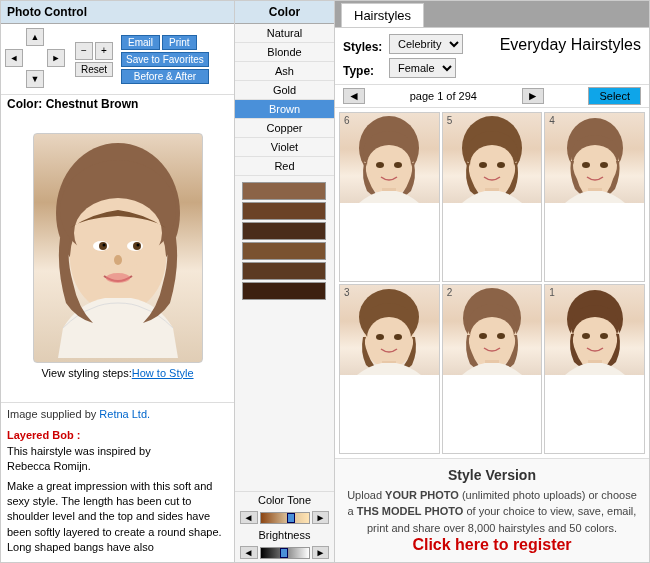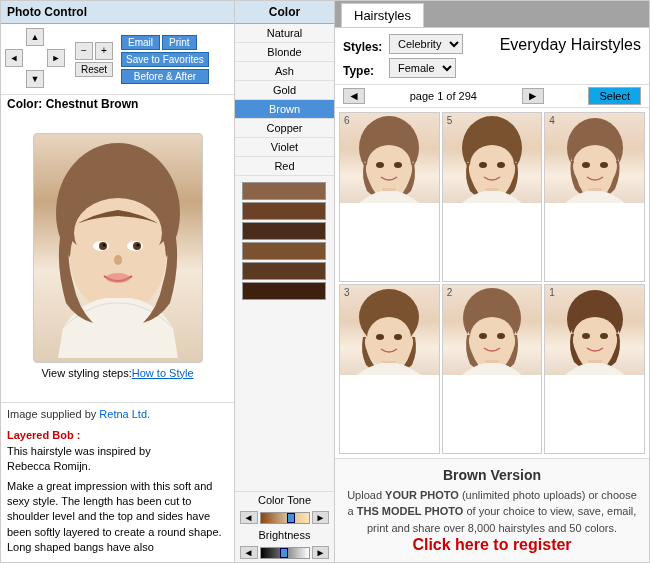--- a/index.html
+++ b/index.html
@@ -745,19 +745,19 @@
           <path d="M16 49 Q13 64 19 77 Q26 84 36 86 Q26 81 21 67 Q16 56 19 49Z" fill="#6B4226"></path>
           <path d="M64 49 Q67 64 61 77 Q54 84 44 86 Q54 81 59 67 Q64 56 61 49Z" fill="#6B4226"></path>
           <rect x="33" y="75" width="14" height="12" fill="#e8c8a8"></rect>
           <path d="M10 90 Q22 80 33 78 L47 78 Q58 80 70 90Z" fill="#f5f0e8"></path>
         </svg>
       </div>
     </div>
   </div>
 
   <div class="demo-section">
-    <div class="demo-title">Brown Version</div>
+    <div class="demo-title">Style Version</div>
     <div class="demo-text">
       <span>Upload </span><strong>YOUR PHOTO</strong><span> (unlimited photo uploads) or choose a </span><strong>THS MODEL PHOTO</strong><span> of your choice to view, save, email, print and share over 8,000 hairstyles and 50 colors.</span>
     </div>
     <span class="register-link">Click here to register</span>
   </div>
 </div>
 
 </body></html>

